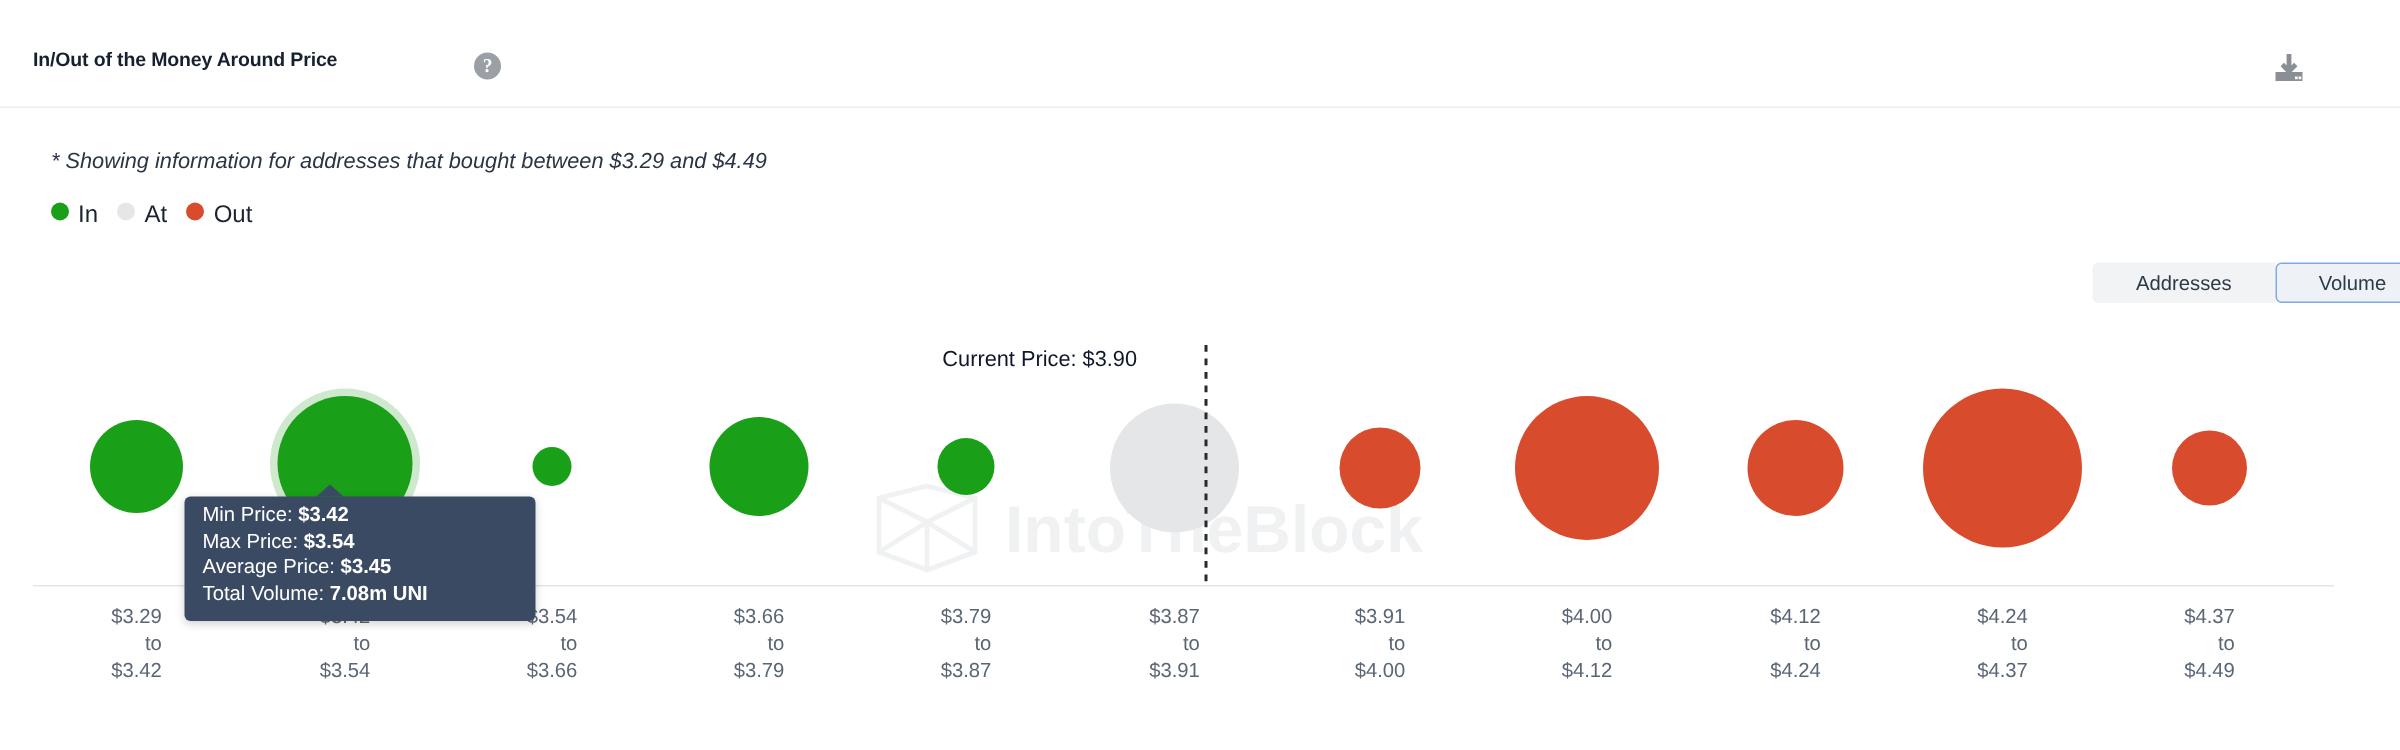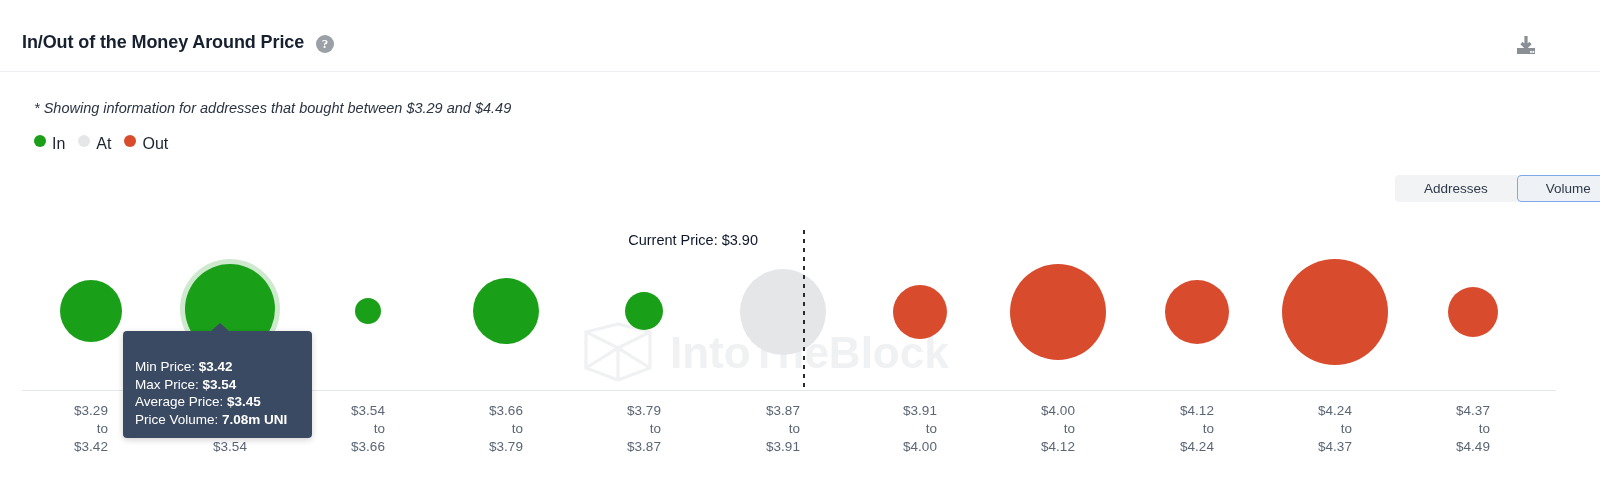--- a/index.html
+++ b/index.html
@@ -17,21 +17,21 @@
 
   
   .card-header {
     position: absolute; left: 0; top: 6px;
     width: 1600px; height: 66px;
     background: #ffffff;
     border-bottom: 1px solid #eceef1;
   }
   .card-title {
     position: absolute; left: 22px; top: 26px;
-    font-size: 18px; font-weight: bold;
+    font-size: 13px; font-weight: bold;
     color: #16202f; letter-spacing: -0.1px;
     white-space: nowrap;
   }
   .help-icon {
     position: absolute; left: 316px; top: 29px;
     width: 18px; height: 18px; border-radius: 50%;
     background: #9aa0a6; color: #ffffff;
     font-size: 13px; font-weight: bold;
     line-height: 18px; text-align: center;
     font-family: "Liberation Serif", serif;
@@ -113,23 +113,23 @@
   .tick {
     position: absolute; top: 192px;
     font-size: 13.5px; color: #5b6675; line-height: 18px;
     text-align: right; white-space: nowrap;
     transform: translateX(-50%);
   }
 
   
   .tooltip {
     position: absolute; left: 123px; top: 331px;
-    width: 189px;
+    width: 234px;
     background: #3b4a63; border-radius: 4px;
-    padding: 27px 12px 10px 12px;
+    padding: 3px 12px 10px 12px;
     box-shadow: 0 2px 6px rgba(0,0,0,.18);
     z-index: 40;
   }
   .tooltip-arrow {
     position: absolute; left: 88px; top: -8px;
     width: 0; height: 0;
     border-left: 9px solid transparent;
     border-right: 9px solid transparent;
     border-bottom: 8px solid #3b4a63;
   }
@@ -269,17 +269,17 @@
         </div>
       </div>
   </div>
 
   <div class="tooltip" id="tooltip">
     <div class="tooltip-arrow"></div>
     <div id="tt-rows">
         <div class="tt-row"><span>Min Price:</span> <b>$3.42</b></div>
         <div class="tt-row"><span>Max Price:</span> <b>$3.54</b></div>
         <div class="tt-row"><span>Average Price:</span> <b>$3.45</b></div>
-        <div class="tt-row"><span>Price Volume:</span> <b>7.08m UNI</b></div>
+        <div class="tt-row"><span>Total Volume:</span> <b>7.08m UNI</b></div>
       </div>
   </div>
 
 </div>
 
 </body></html>

